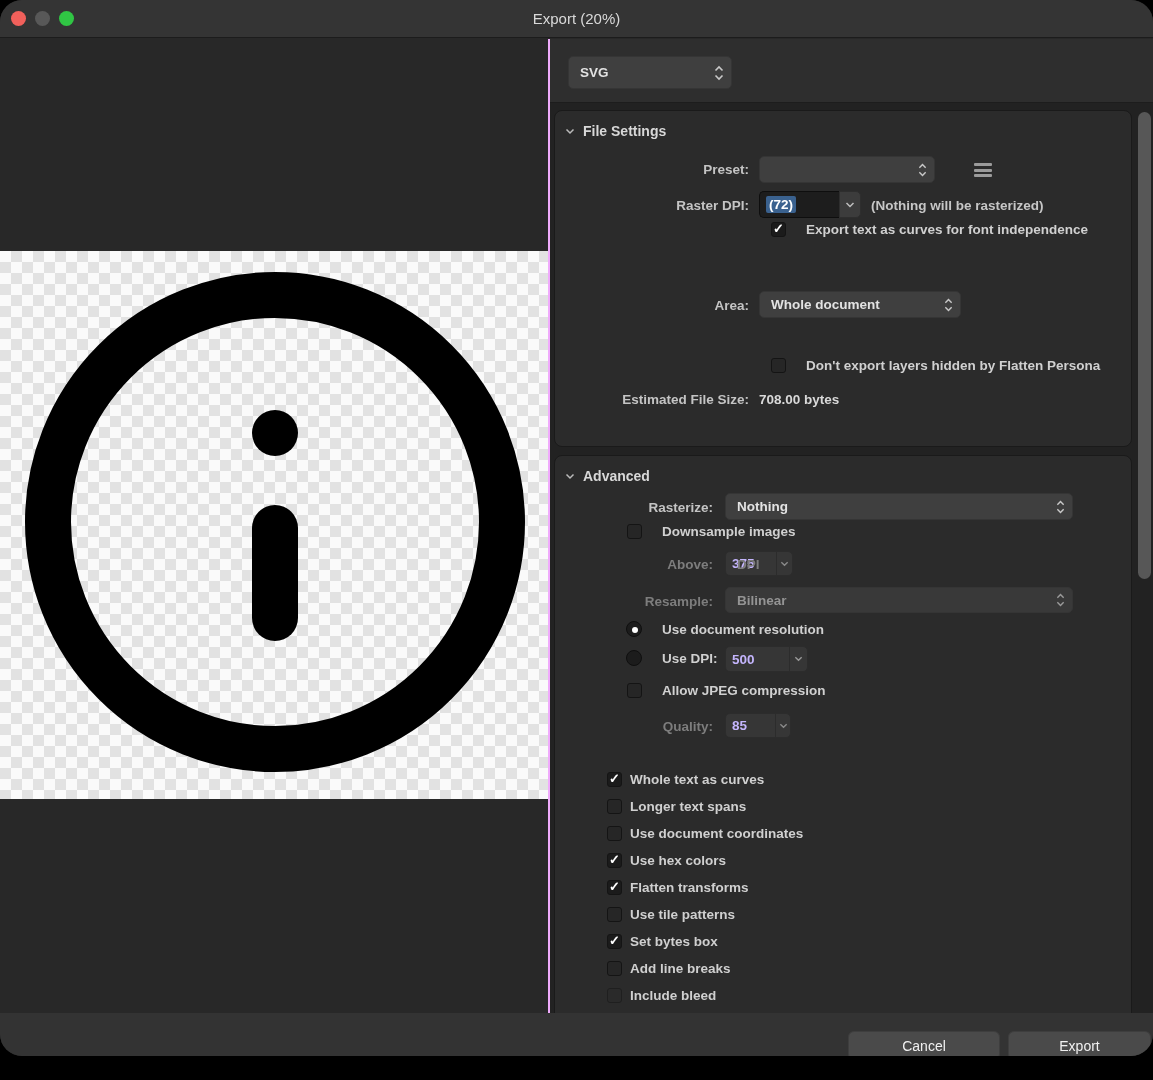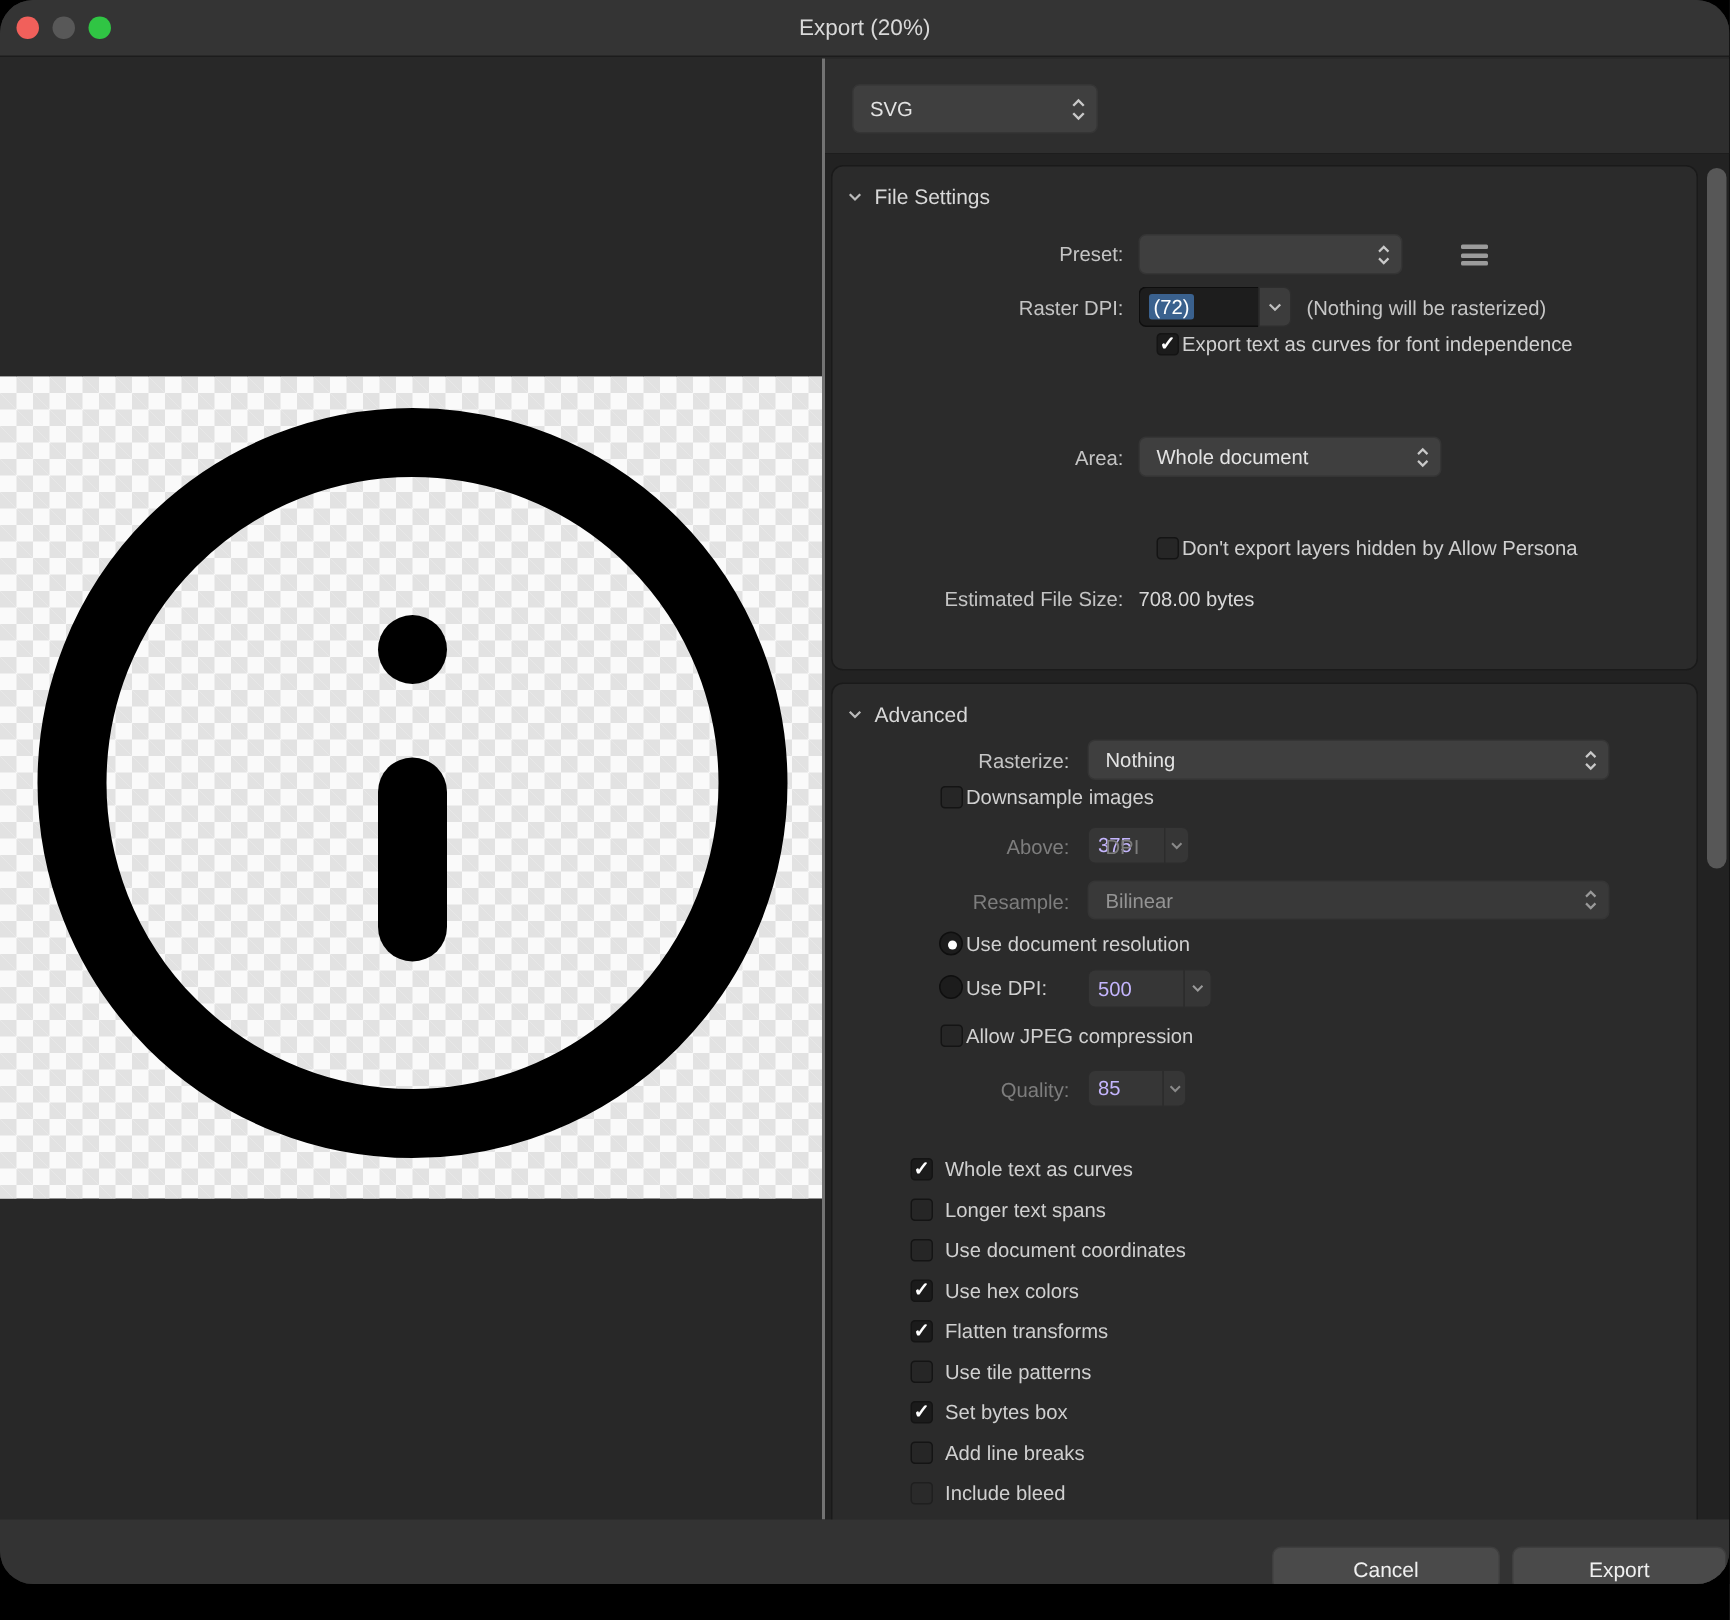--- a/index.html
+++ b/index.html
@@ -18,21 +18,21 @@
   .preview{position:absolute;left:0;top:39px;width:548px;height:974px;background:#282828;}
   .artboard{position:absolute;left:0;top:212px;width:548px;height:548px;
     background-color:#fafafa;
     background-image:
       linear-gradient(45deg,#e2e2e2 25%,transparent 25%,transparent 75%,#e2e2e2 75%),
       linear-gradient(45deg,#e2e2e2 25%,transparent 25%,transparent 75%,#e2e2e2 75%);
     background-size:22px 22px;background-position:0 0,11px 11px;}
   .artboard svg{position:absolute;left:0;top:0;}
 
   
-  .panel{position:absolute;left:548px;top:39px;width:605px;height:974px;background:#222;border-left:2px solid #737373;}
+  .panel{position:absolute;left:548px;top:39px;width:605px;height:974px;background:#222;border-left:2px solid #f0abfc;font-weight:bold;}
   .format-strip{position:absolute;left:0;top:0;width:603px;height:64px;background:#2e2e2e;border-bottom:1px solid #1d1d1d;}
 
   .dropdown{position:absolute;background:#3f3f3f;border:1px solid #353535;border-radius:5px;color:#e3e3e3;font-size:13.5px;display:flex;align-items:center;padding:0 26px 0 11px;}
   .dropdown .stepper{position:absolute;right:7px;top:50%;transform:translateY(-50%);display:block;line-height:0;}
   .dropdown.dim{color:#949494;}
 
   .combo{position:absolute;display:flex;align-items:stretch;}
   .combo .field{background:#1d1d1d;border:1px solid #0e0e0e;border-right:none;border-radius:5px 0 0 5px;color:#e6e6e6;font-size:13.5px;display:flex;align-items:center;padding:0 6px;flex:1;}
   .combo .arrow{background:#3c3c3c;border:1px solid #2e2e2e;border-radius:0 5px 5px 0;display:flex;align-items:center;justify-content:center;width:22px;}
   .combo.flat .field{background:#363636;border:1px solid #2c2c2c;border-right:none;color:#c4b5fd;}
@@ -48,21 +48,21 @@
   .flabel{position:absolute;left:0;width:194px;text-align:right;color:#c4c4c4;font-size:13.5px;}
   .flabel.adv{width:158px;}
   .flabel.dim{color:#7d7d7d;}
   .note{position:absolute;color:#c6c6c6;font-size:13.5px;}
   .val{position:absolute;color:#d9d9d9;font-size:13.5px;}
 
   .cb{width:15px;height:15px;border-radius:3px;background:#262626;border:1px solid #141414;position:relative;flex:none;}
   .cb.on{background:#1b1b1b;}
   .cb.on::after{content:"\2713";position:absolute;left:1px;top:-2px;color:#fff;font-size:13px;font-weight:bold;}
   .cb.dis{background:#2a2a2a;border-color:#1f1f1f;}
-  .cbrow{position:absolute;display:flex;align-items:center;gap:2px;color:#d0d0d0;font-size:13.5px;padding-left:13px;}
+  .cbrow{position:absolute;display:flex;align-items:center;gap:20px;color:#d0d0d0;font-size:13.5px;padding-left:13px;}
 
   .radio{width:16px;height:16px;border-radius:50%;background:#1c1c1c;border:1px solid #0f0f0f;position:relative;flex:none;}
   .radio.on::after{content:"";position:absolute;left:5px;top:5px;width:6px;height:6px;border-radius:50%;background:#fff;}
 
   .hamburger{position:absolute;width:18px;height:16px;display:flex;flex-direction:column;justify-content:space-between;padding:1px 0;}
   .hamburger i{display:block;height:3px;background:#9b9b9b;border-radius:1px;}
 
   .scroll-thumb{position:absolute;left:588px;top:73px;width:13px;height:467px;background:#575757;border-radius:7px;}
 
   
@@ -157,21 +157,21 @@
         <span class="stepper">
           <svg width="9" height="15" viewBox="0 0 10 16">
               <polyline points="1.5,5.5 5,2 8.5,5.5" fill="none" stroke="#c9c9c9" stroke-width="1.6"></polyline>
               <polyline points="1.5,10.5 5,14 8.5,10.5" fill="none" stroke="#c9c9c9" stroke-width="1.6"></polyline>
             </svg>
         </span>
       </div>
 
       <div class="cbrow" style="left:203px;top:247px;">
         <span class="cb"></span>
-        <span>Don't export layers hidden by Allow Persona</span>
+        <span>Don't export layers hidden by Flatten Persona</span>
       </div>
 
       <span class="flabel" style="top:281px;">Estimated File Size:</span>
       <span class="val" style="left:204px;top:281px;">708.00 bytes</span>
     </div>
 
     <div class="groupbox gb-adv">
       <div class="gb-head">
         <svg width="10" height="7" viewBox="0 0 10 7">
             <polyline points="1.5,1.5 5,5 8.5,1.5" fill="none" stroke="#bbb" stroke-width="1.5"></polyline>

